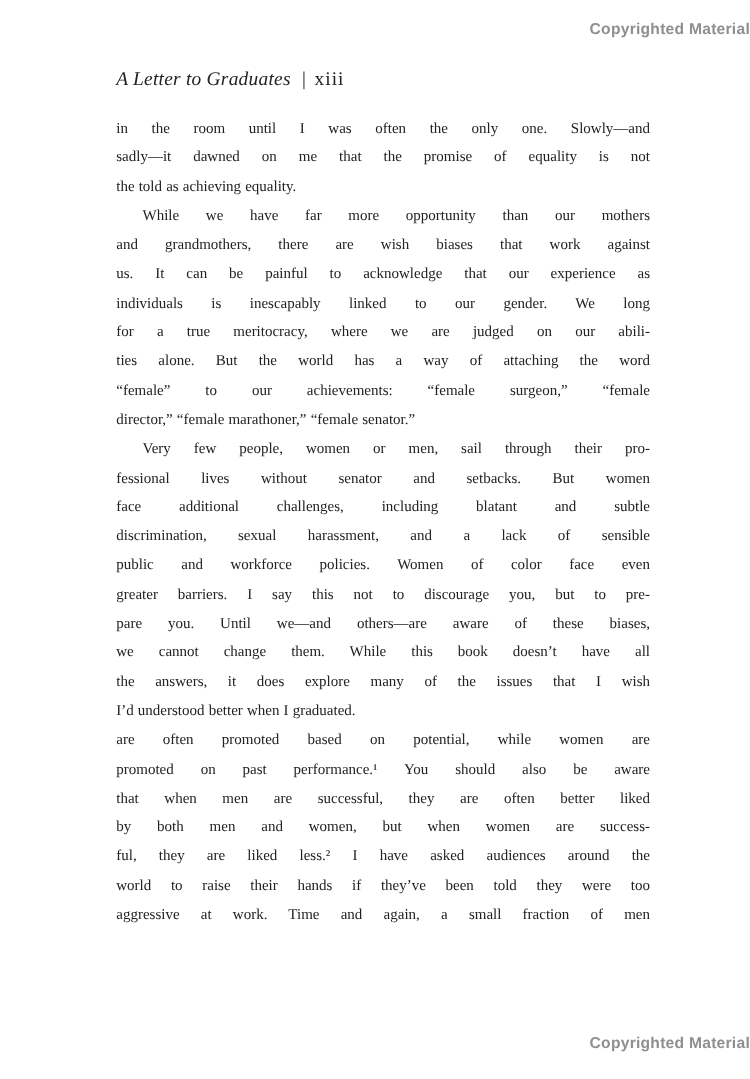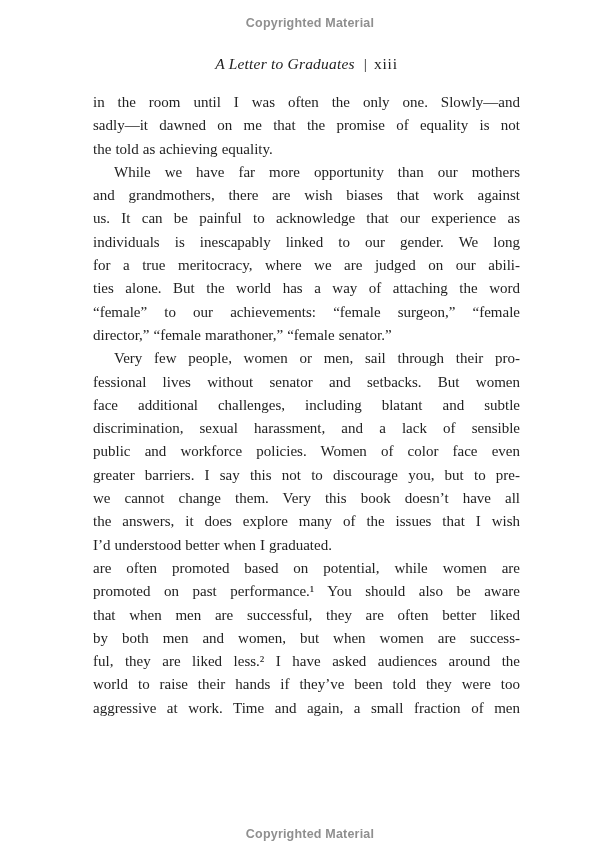--- a/index.html
+++ b/index.html
@@ -12,37 +12,37 @@
     width: 600px;
     height: 863px;
     background: #ffffff;
     overflow: hidden;
     font-family: "Liberation Serif", "DejaVu Serif", serif;
   }
   .copyright-notice {
     position: absolute;
     left: 0;
     right: 0;
-    text-align: center;
+    text-align: right;
     font-family: "Liberation Sans", "DejaVu Sans", sans-serif;
     font-size: 12.5px;
     font-weight: 700;
     color: #8f8f8f;
     letter-spacing: 0.2px;
     padding-left: 20px;
   }
   .copyright-notice.top { top: 16px; }
   .copyright-notice.bottom { top: 827px; }
 
   .running-header {
     position: absolute;
     top: 55px;
     left: 93px;
     width: 427px;
-    text-align: center;
+    text-align: left;
     font-size: 15.5px;
     color: #222222;
   }
   .running-header .chapter-title {
     font-style: italic;
     letter-spacing: 0.2px;
   }
   .running-header .separator {
     display: inline-block;
     margin: 0 7px 0 9px;
@@ -52,21 +52,21 @@
   .running-header .page-number {
     font-style: normal;
     letter-spacing: 0.8px;
   }
 
   .body-text {
     position: absolute;
     top: 91px;
     left: 93px;
     width: 427px;
-    font-size: 15px;
+    font-size: 12px;
     line-height: 23.3px;
     color: #222222;
   }
   .para { margin: 0; padding: 0; }
   .line {
     text-align: justify;
     text-align-last: justify;
     -moz-text-align-last: justify;
     word-spacing: 0.3px;
   }
@@ -105,21 +105,22 @@
         <div class="line">“female” to our achievements: “female surgeon,” “female</div>
         <div class="line lastline">director,” “female marathoner,” “female senator.”</div>
       </div>
       <div class="para">
         <div class="line indent">Very few people, women or men, sail through their pro-</div>
         <div class="line">fessional lives without senator and setbacks. But women</div>
         <div class="line">face additional challenges, including blatant and subtle</div>
         <div class="line">discrimination, sexual harassment, and a lack of sensible</div>
         <div class="line">public and workforce policies. Women of color face even</div>
         <div class="line">greater barriers. I say this not to discourage you, but to pre-</div>
-        <div class="line">we cannot change them. Very this book doesn’t have all</div>
+        <div class="line">pare you. Until we—and others—are aware of these biases,</div>
+        <div class="line">we cannot change them. While this book doesn’t have all</div>
         <div class="line">the answers, it does explore many of the issues that I wish</div>
         <div class="line lastline">I’d understood better when I graduated.</div>
       </div>
       <div class="para">
         <div class="line">are often promoted based on potential, while women are</div>
         <div class="line">promoted on past performance.¹ You should also be aware</div>
         <div class="line">that when men are successful, they are often better liked</div>
         <div class="line">by both men and women, but when women are success-</div>
         <div class="line">ful, they are liked less.² I have asked audiences around the</div>
         <div class="line">world to raise their hands if they’ve been told they were too</div>

